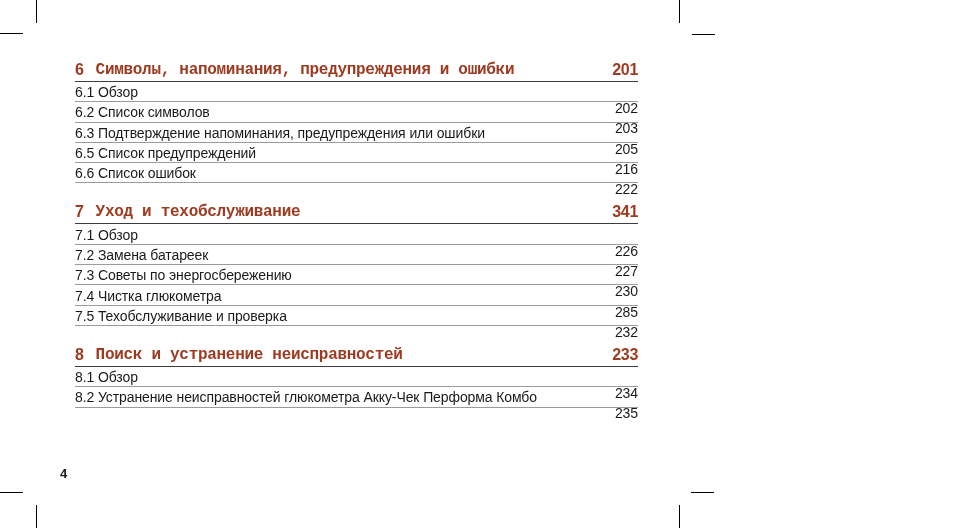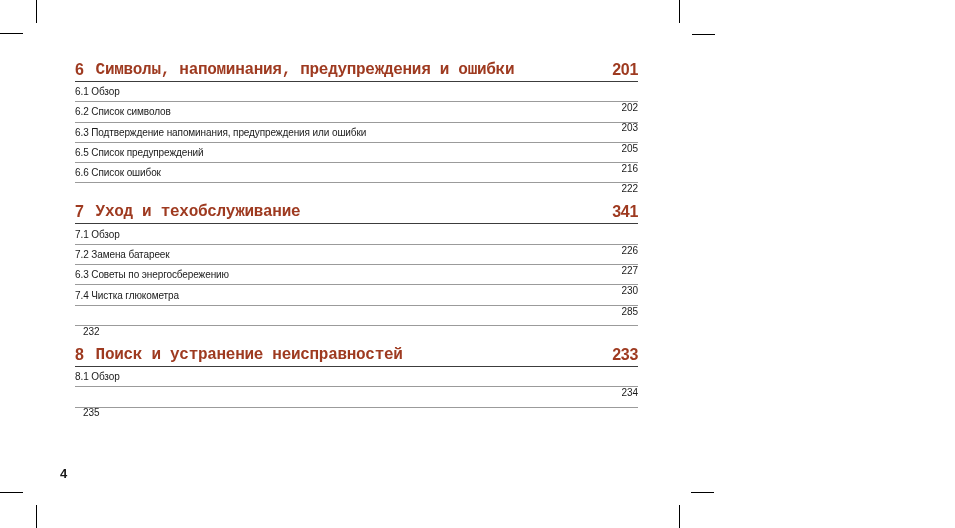--- a/index.html
+++ b/index.html
@@ -53,21 +53,21 @@
     font-size: 16px;
     margin-left: 8px;
     white-space: nowrap;
   }
   .toc-row {
     display: flex;
     justify-content: space-between;
     align-items: center;
     height: 20.3px;
     border-bottom: 1px solid #9b9b9b;
-    font-size: 10px;
+    font-size: 14px;
     letter-spacing: -0.1px;
     line-height: 1;
   }
   .row-label { flex: 1 1 auto; padding-top: 1px; }
   .row-page  { margin-left: 8px; white-space: nowrap; padding-top: 1px; margin-top: 32px; }
   
   .folio {
     position: absolute;
     left: 60px; top: 466px;
     font-size: 13px;
@@ -125,42 +125,44 @@
         </div>
         <div class="toc-row">
           <span class="row-label">7.1 Обзор</span>
           <span class="row-page">226</span>
         </div>
         <div class="toc-row">
           <span class="row-label">7.2 Замена батареек</span>
           <span class="row-page">227</span>
         </div>
         <div class="toc-row">
-          <span class="row-label">6.3 Советы по энергосбережению</span>
+          <span class="row-label">7.3 Советы по энергосбережению</span>
           <span class="row-page">230</span>
         </div>
         <div class="toc-row">
           <span class="row-label">7.4 Чистка глюкометра</span>
           <span class="row-page">285</span>
         </div>
         <div class="toc-row">
+          <span class="row-label">7.5 Техобслуживание и проверка</span>
           <span class="row-page">232</span>
         </div>
       </section>
       <section class="toc-section">
         <div class="section-heading">
           <span class="section-number">8</span>
           <span class="section-title">Поиск и устранение неисправностей</span>
           <span class="section-page">233</span>
         </div>
         <div class="toc-row">
           <span class="row-label">8.1 Обзор</span>
           <span class="row-page">234</span>
         </div>
         <div class="toc-row">
+          <span class="row-label">8.2 Устранение неисправностей глюкометра Акку-Чек Перформа Комбо</span>
           <span class="row-page">235</span>
         </div>
       </section>
     </div>
 
   <div class="folio">4</div>
 
 </div>
 
 </body></html>

